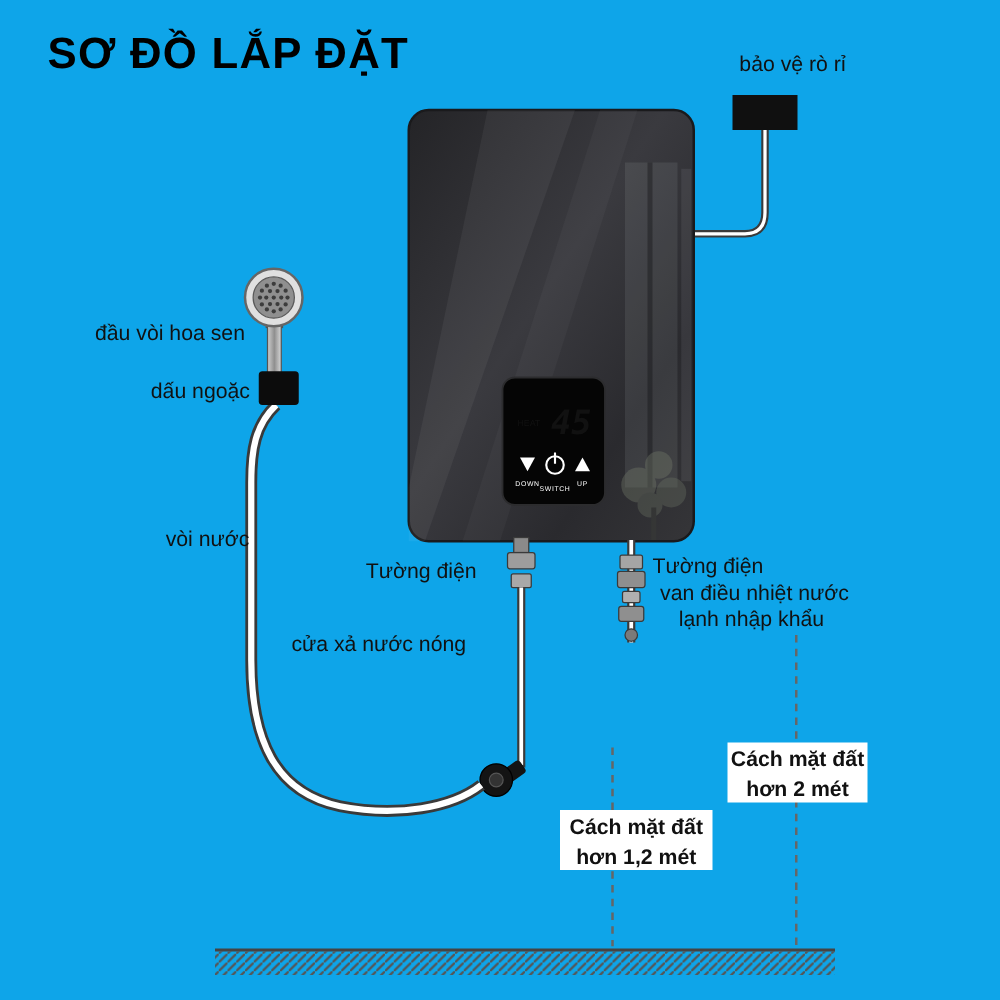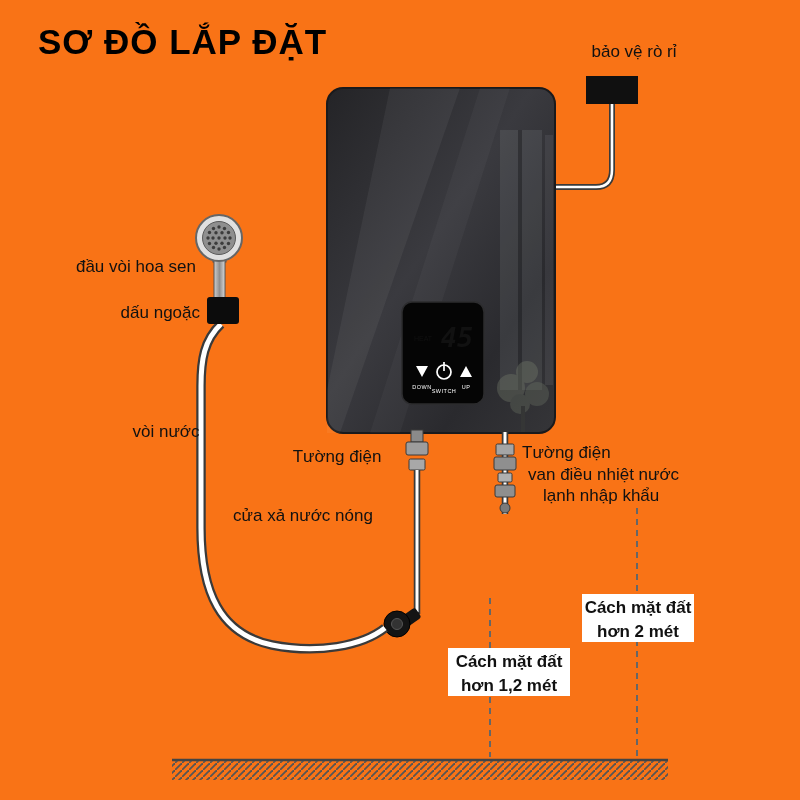--- a/index.html
+++ b/index.html
@@ -1,17 +1,17 @@
 <!DOCTYPE html>
 <html><head>
 <meta charset="utf-8">
 <style>
   html,body{margin:0;padding:0;background:#ffffff;}
   body{width:800px;height:800px;font-family:"Liberation Sans",sans-serif;}
-  .canvas{position:relative;width:800px;height:800px;background:#f97316;overflow:hidden;}
+  .canvas{position:relative;width:800px;height:800px;background:#0ea5e9;overflow:hidden;}
   svg{position:absolute;left:0;top:0;}
   text{fill:#111;}
   .lbl{font-size:17px;}
   .lbl-b{font-size:17px;font-weight:bold;}
   .title{font-size:35px;font-weight:bold;letter-spacing:1px;fill:#000;}
   .tiny{font-size:5.5px;fill:#ffffff;letter-spacing:0.5px;}
 </style>
 </head>
 <body>
 

